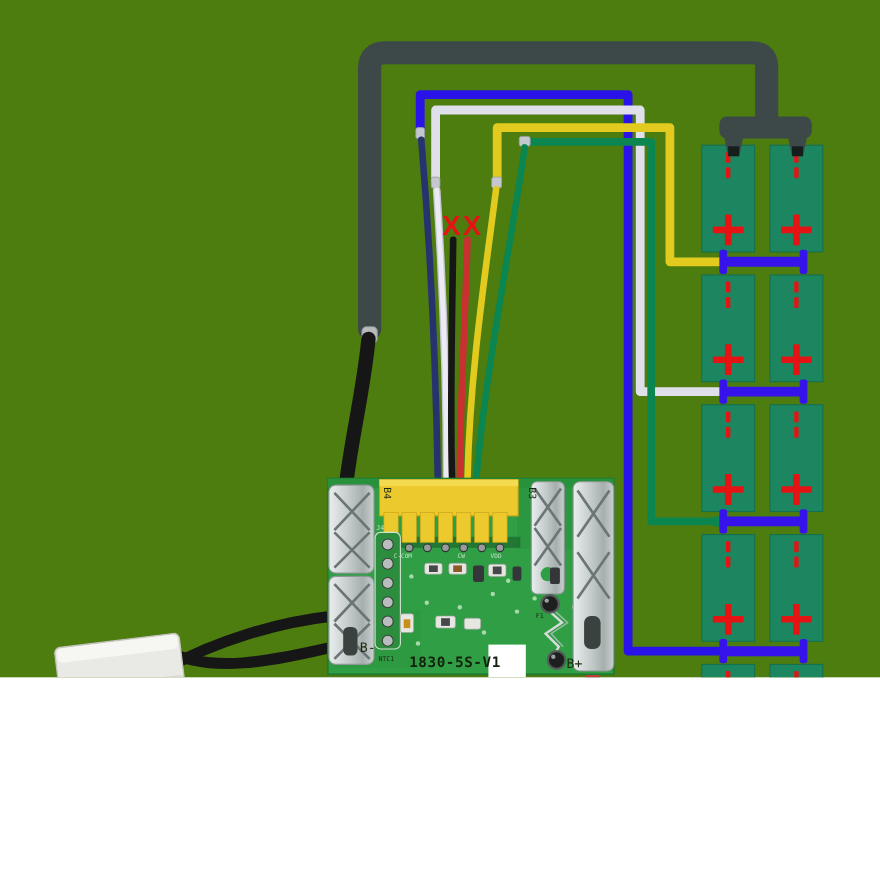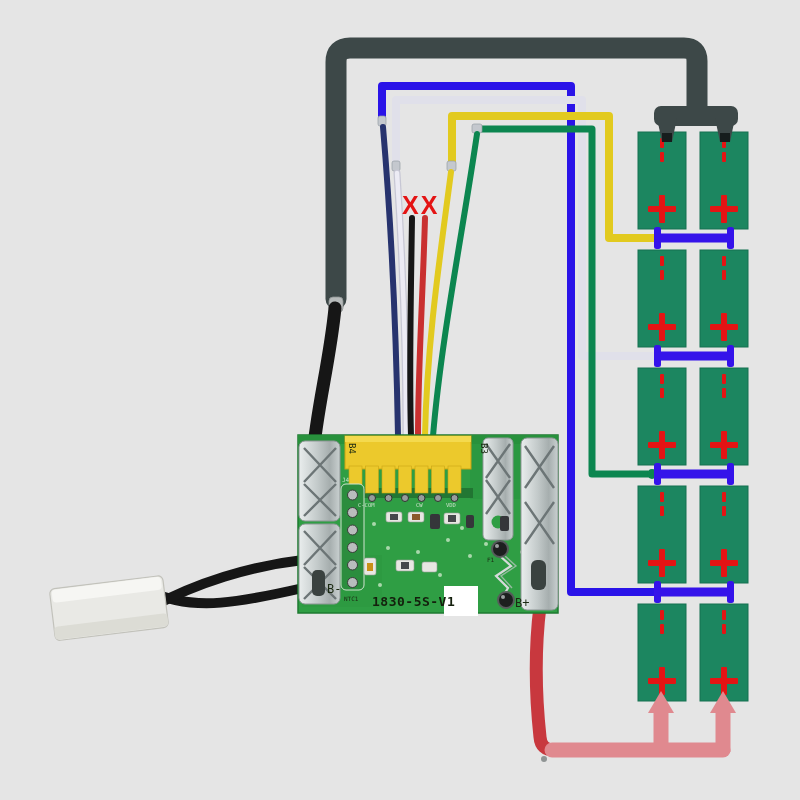--- a/index.html
+++ b/index.html
@@ -1,16 +1,16 @@
 <!DOCTYPE html>
 <html style="--wire-gray: #3d4848; --wire-blue: #2a13e8; --wire-white: #e0e0ea; --wire-yellow: #e2ca1f; --wire-green: #0c8650; --wire-navy: #27336e; --wire-black: #161616; --wire-red-small: #c93030; --wire-red-power: #c8383e; --wire-pink: #e0898f; --bar-blue: #3513ea; --cell-green: #1c8660; --mark-red: #e41414; --pcb-green: #2f9e44; --connector-yellow: #ecc92c;"><head>
 <meta charset="utf-8">
 <style>
   html,body{margin:0;padding:0;background:#fff;}
-  .stage{position:relative;width:800px;height:800px;background:#e5e5e5;overflow:hidden;
+  .stage{position:relative;width:800px;height:616px;background:#4d7c0f;overflow:hidden;
          font-family:"Liberation Sans", sans-serif;}
   svg{position:absolute;left:0;top:0;}
   
   .s-gray  {stroke:var(--wire-gray);  fill:none;}
   .s-blue  {stroke:var(--wire-blue);  fill:none;}
   .s-white {stroke:var(--wire-white); fill:none;}
   .s-yellow{stroke:var(--wire-yellow);fill:none;}
   .s-green {stroke:var(--wire-green); fill:none;}
   .s-navy  {stroke:var(--wire-navy);  fill:none;}
   .s-black {stroke:var(--wire-black); fill:none;}

